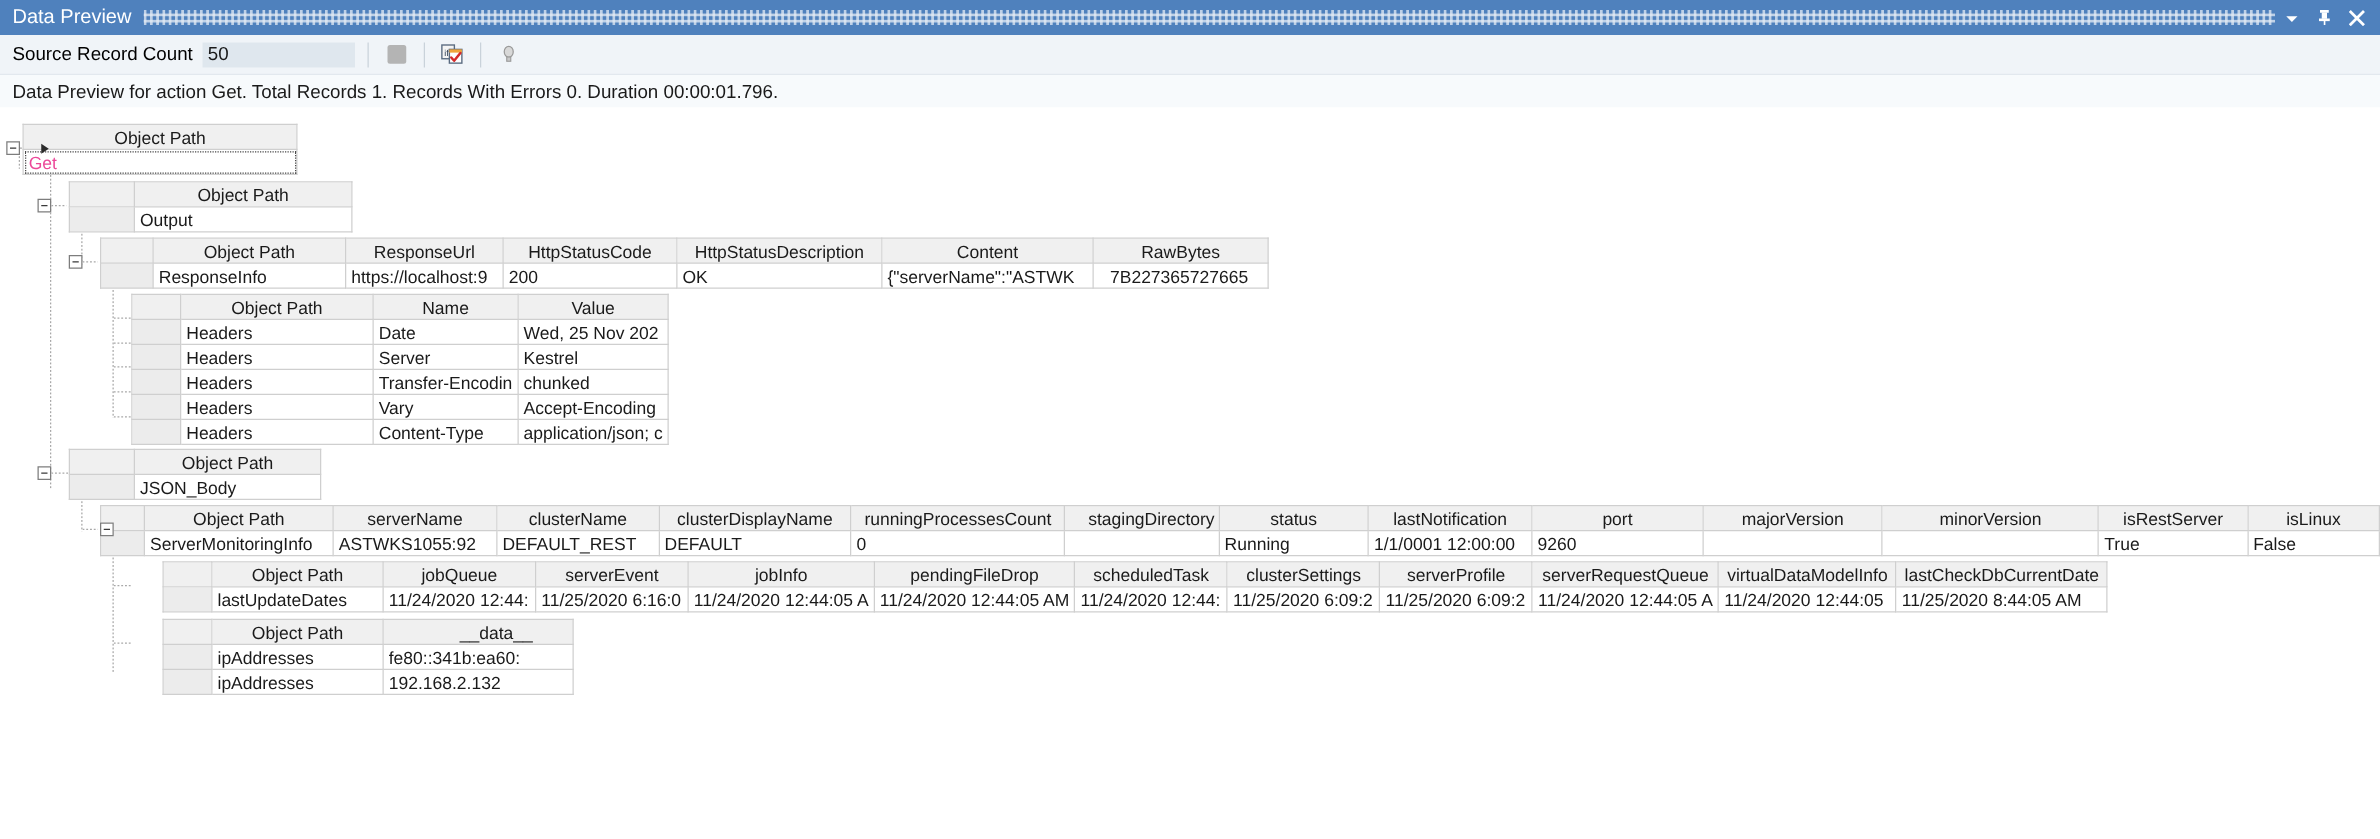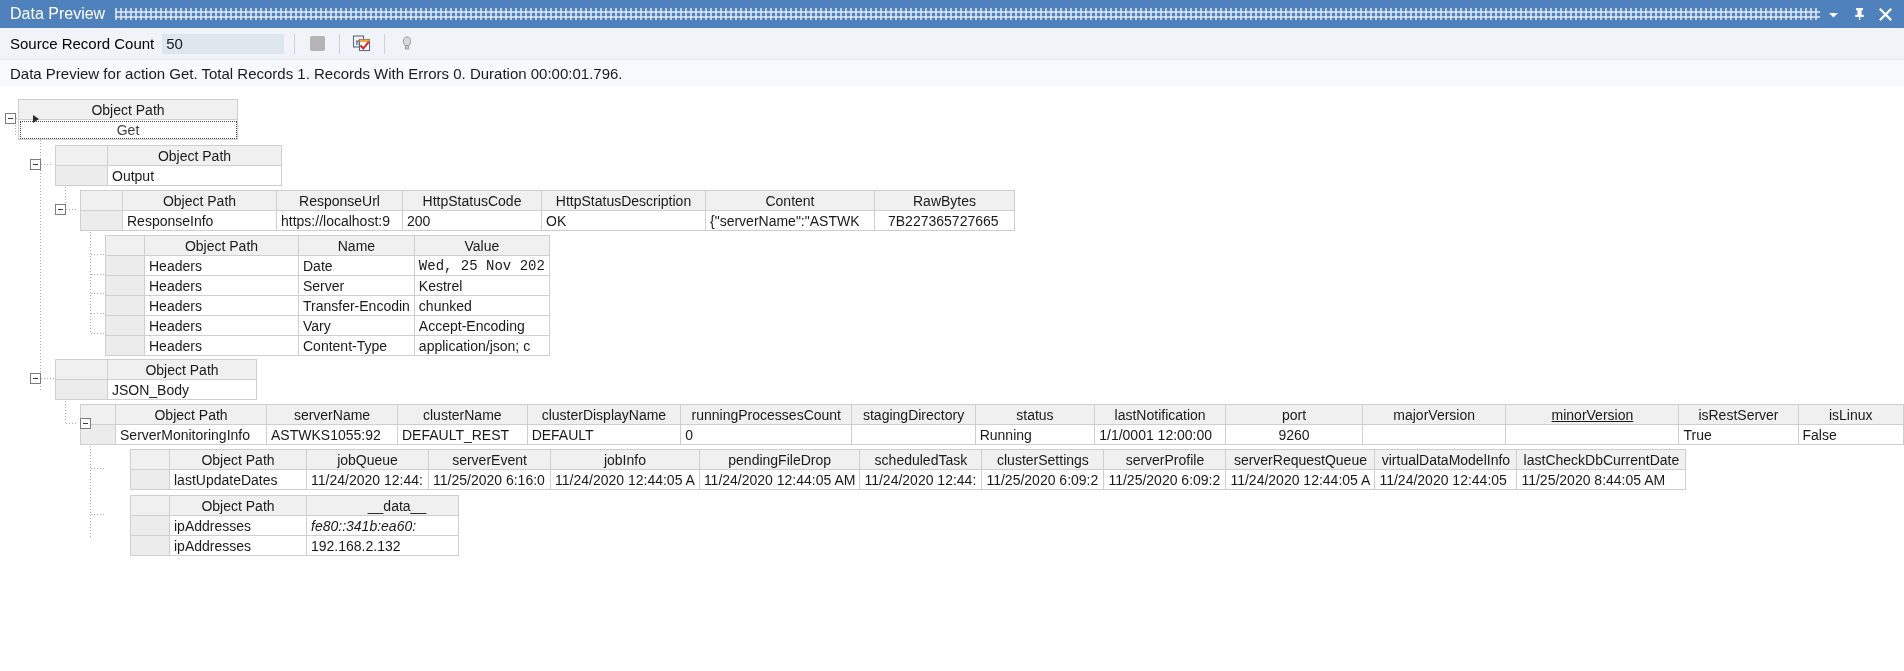--- a/index.html
+++ b/index.html
@@ -188,22 +188,21 @@
     overflow: hidden;
   }
   table.grid td.rowhdr {
     background: #ececec;
     border: 1px solid #cfcfcf;
     padding: 0;
   }
   table.grid td.selected {
     outline: 1px dotted #4a4a4a;
     outline-offset: -2px;
-    color: #404040;
-    text-align: center;
+    color: #ec4899;
   }
   .row-arrow {
     display: inline-block;
     width: 0;
     height: 0;
     border-left: 6px solid #2b2b2b;
     border-top: 4px solid transparent;
     border-bottom: 4px solid transparent;
     margin-left: 7px;
     vertical-align: middle;
@@ -357,21 +356,21 @@
           <th style="width:145px;">Object Path</th>
           <th style="width:106px;">Name</th>
           <th style="width:103px;">Value</th>
         </tr>
       </thead>
       <tbody id="headers-body">
           <tr>
             <td class="rowhdr" style="width: 32px;"></td>
             <td style="width: 145px;">Headers</td>
             <td style="width: 106px;">Date</td>
-            <td style="width: 103px; font-family: Liberation Mono, monospace;">Wed, 25 Nov 202</td>
+            <td style="width: 103px;">Wed, 25 Nov 202</td>
           </tr>
           <tr>
             <td class="rowhdr" style="width: 32px;"></td>
             <td style="width: 145px;">Headers</td>
             <td style="width: 106px;">Server</td>
             <td style="width: 103px;">Kestrel</td>
           </tr>
           <tr>
             <td class="rowhdr" style="width: 32px;"></td>
             <td style="width: 145px;">Headers</td>
@@ -415,42 +414,42 @@
   <div class="node" style="left:80px; top:318px;">
     <table class="grid">
       <thead>
         <tr>
           <th style="width:35px;"></th>
           <th style="width:145px;">Object Path</th>
           <th style="width:125px;">serverName</th>
           <th style="width:124px;">clusterName</th>
           <th style="width:150px;">clusterDisplayName</th>
           <th style="width:166px;">runningProcessesCount</th>
-          <th style="width:118px;">stagingDirectory</th>
+          <th style="width:118px;text-align:right;">stagingDirectory</th>
           <th style="width:125px;">status</th>
           <th style="width:124px;">lastNotification</th>
           <th style="width:152px;">port</th>
           <th style="width:148px;">majorVersion</th>
-          <th style="width:185px;text-decoration:underline;">minorVersion</th>
+          <th style="width:185px;">minorVersion</th>
           <th style="width:118px;">isRestServer</th>
           <th style="width:110px;">isLinux</th>
         </tr>
       </thead>
       <tbody>
         <tr>
           <td class="rowhdr" style="width:35px;"></td>
           <td style="width:145px;">ServerMonitoringInfo</td>
           <td style="width:125px;">ASTWKS1055:92</td>
           <td style="width:124px;">DEFAULT_REST</td>
           <td style="width:150px;">DEFAULT</td>
           <td style="width:166px;">0</td>
           <td style="width:118px;"></td>
           <td style="width:125px;">Running</td>
           <td style="width:124px;">1/1/0001 12:00:00</td>
-          <td style="width:152px;text-align:center;">9260</td>
+          <td style="width:152px;">9260</td>
           <td style="width:148px;"></td>
           <td style="width:185px;"></td>
           <td style="width:118px;">True</td>
           <td style="width:110px;">False</td>
         </tr>
       </tbody>
     </table>
   </div>
   <div class="expander" style="left:80px; top:332px;"></div>
 
@@ -497,21 +496,21 @@
         <tr>
           <th style="width:32px;"></th>
           <th style="width:128px;">Object Path</th>
           <th style="width:116px;padding-left:32px;">__data__</th>
         </tr>
       </thead>
       <tbody id="ipaddr-body">
           <tr>
             <td class="rowhdr" style="width: 32px;"></td>
             <td style="width: 128px;">ipAddresses</td>
-            <td style="width: 116px; font-style: italic;">fe80::341b:ea60:</td>
+            <td style="width: 116px;">fe80::341b:ea60:</td>
           </tr>
           <tr>
             <td class="rowhdr" style="width: 32px;"></td>
             <td style="width: 128px;">ipAddresses</td>
             <td style="width: 116px;">192.168.2.132</td>
           </tr>
         </tbody>
     </table>
   </div>
 

